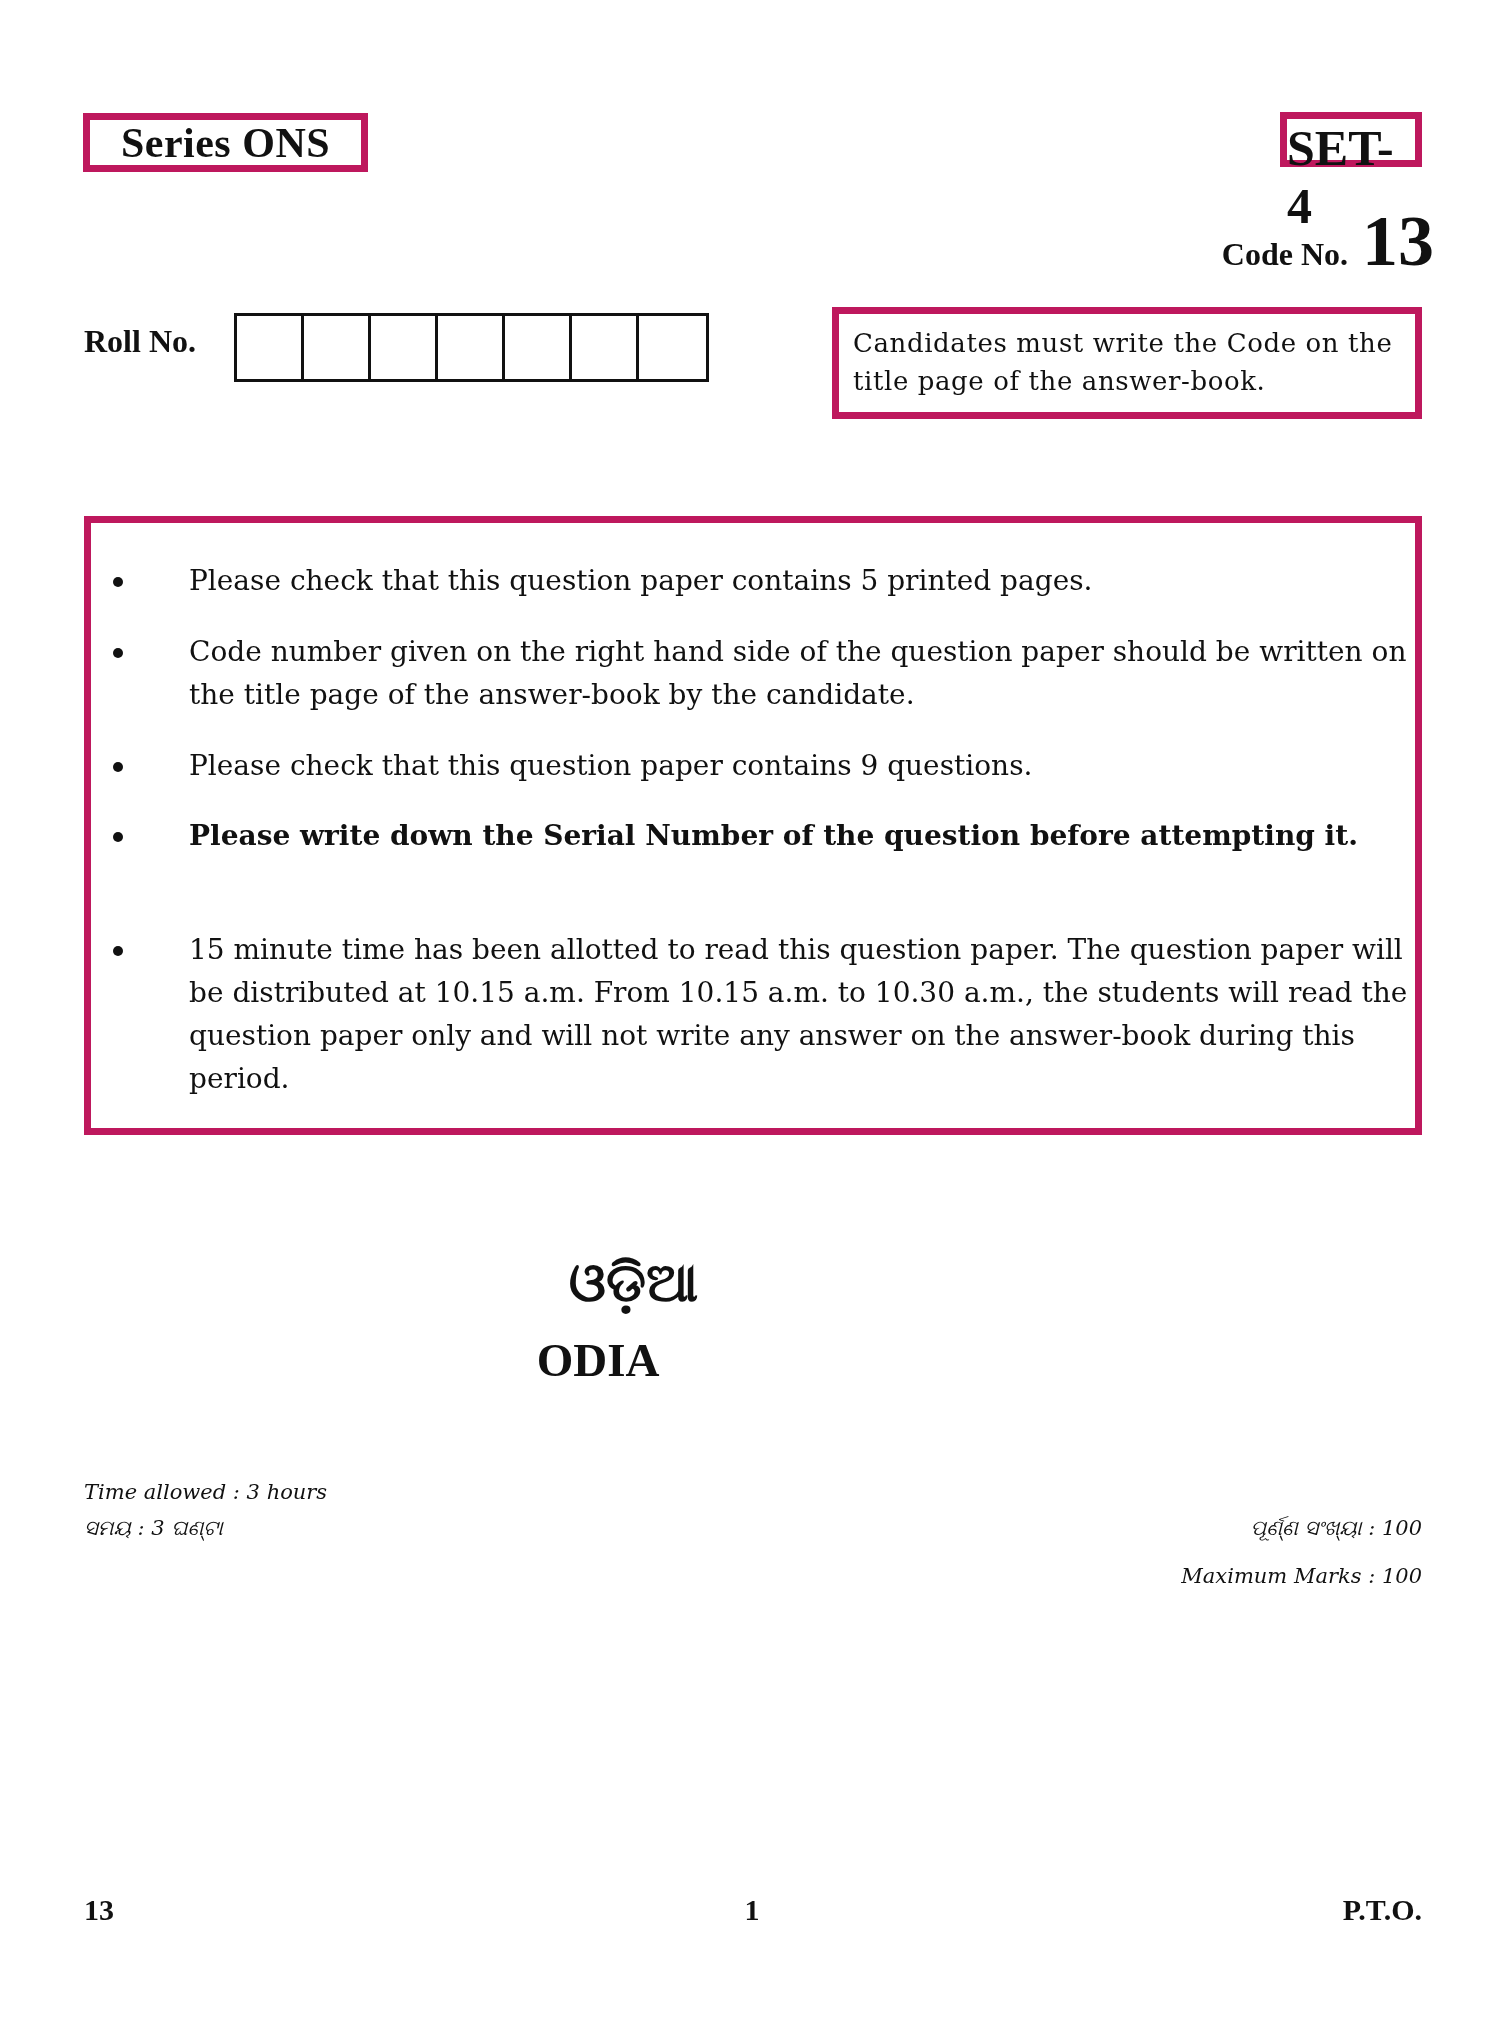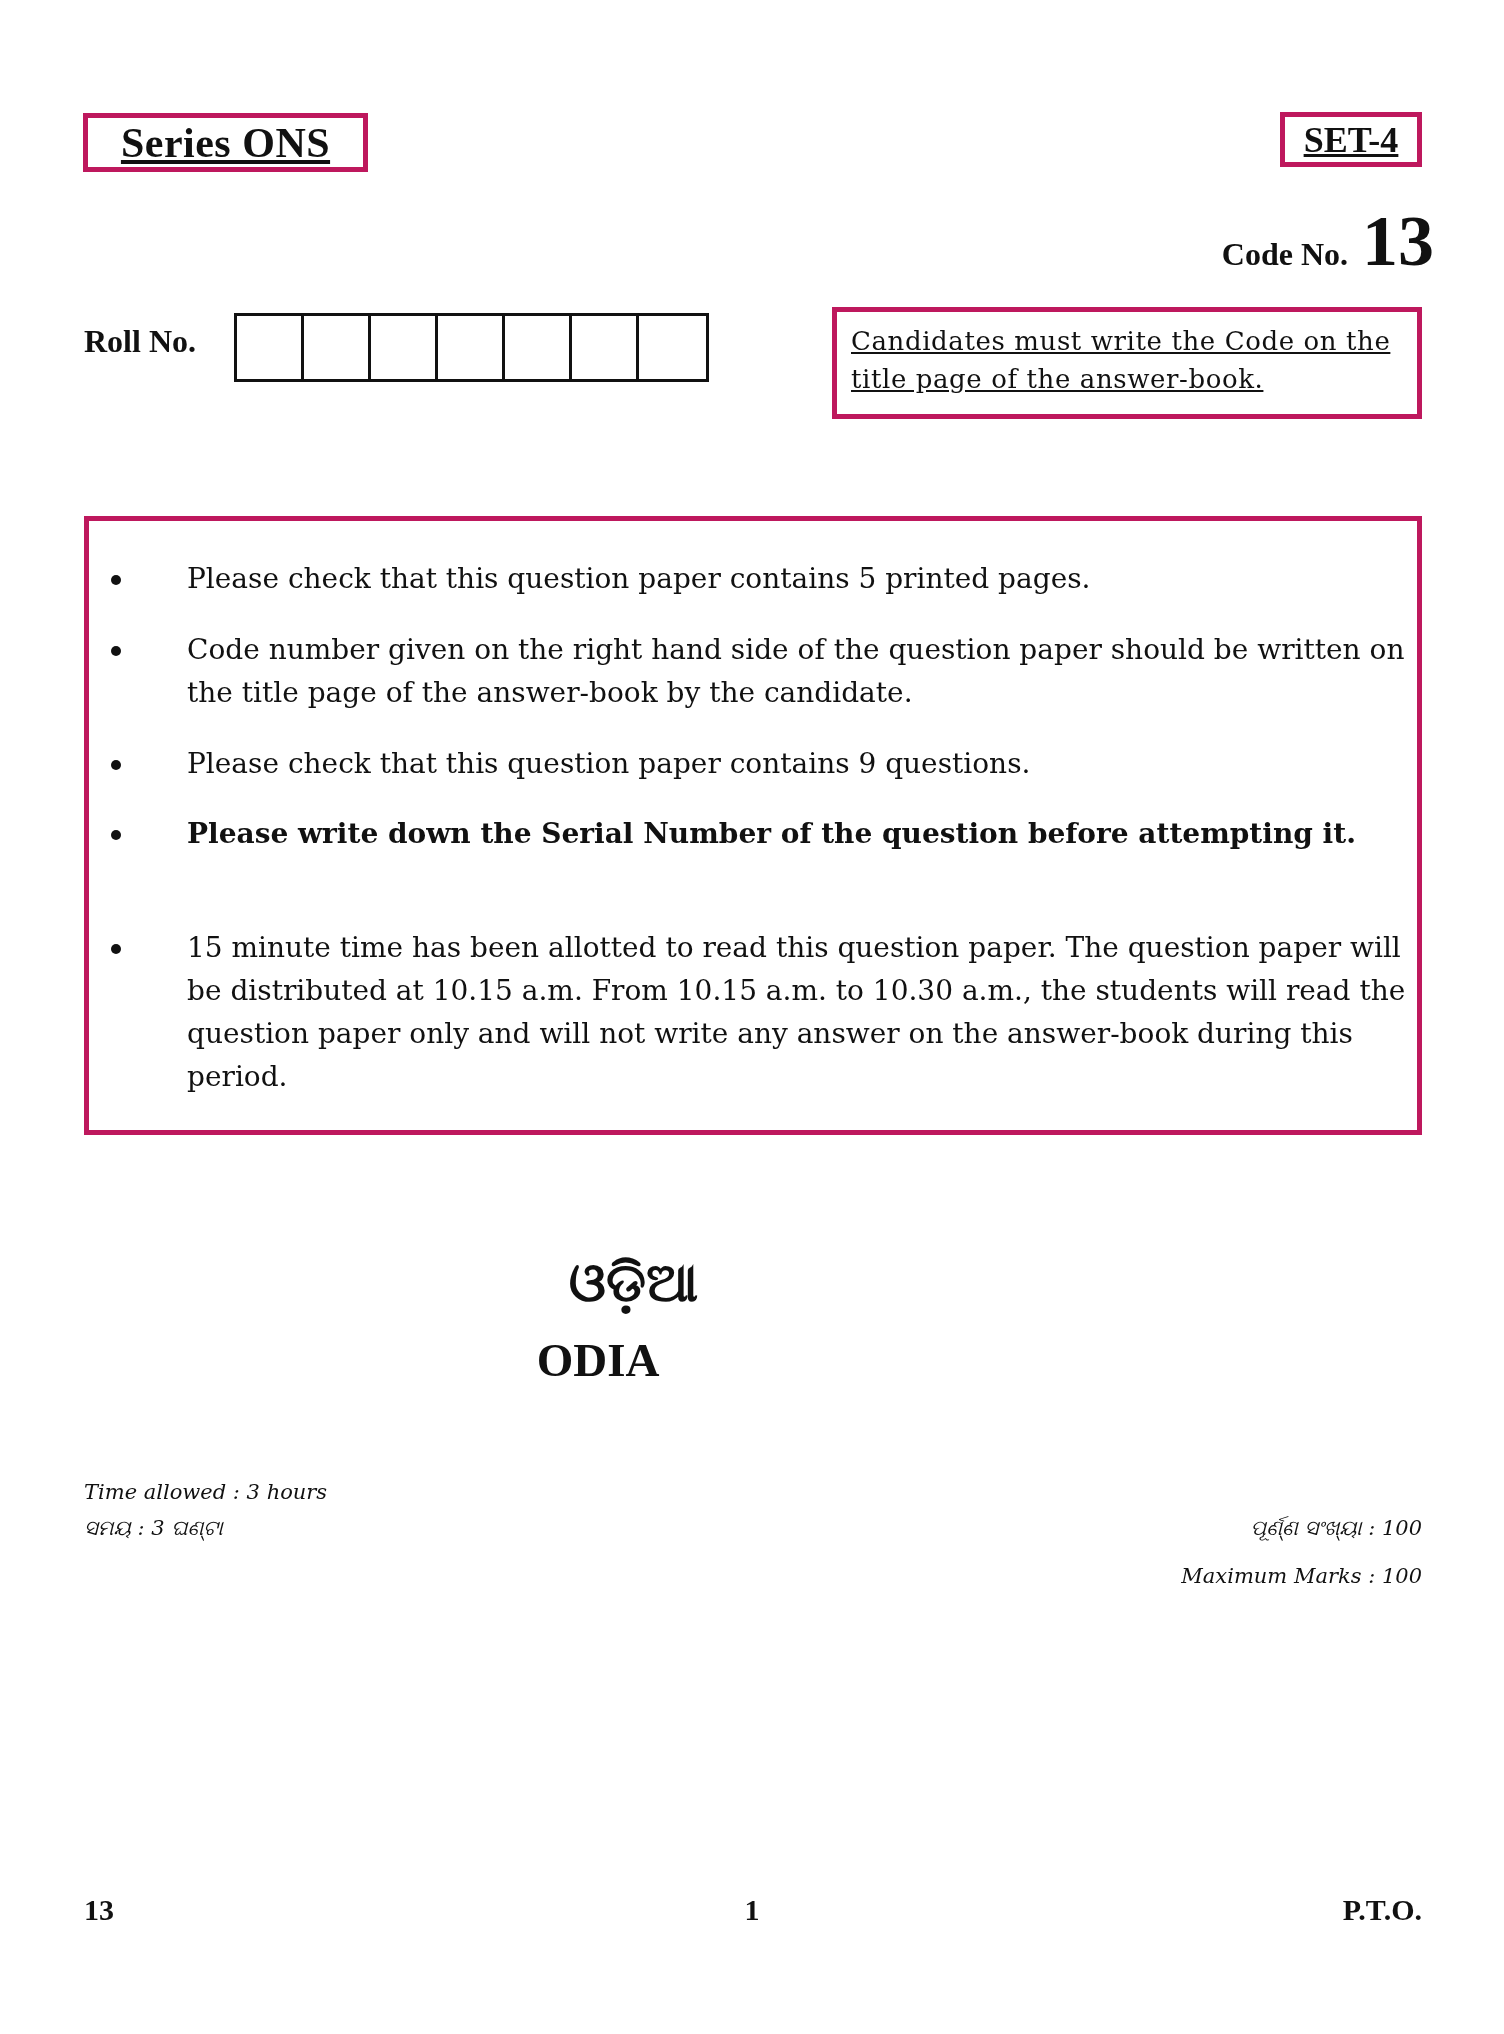--- a/index.html
+++ b/index.html
@@ -1,25 +1,25 @@
 <!DOCTYPE html>
 <html><head>
 <meta charset="utf-8">
 <style>
   html, body { margin:0; padding:0; background:#ffffff; }
   body { width:1504px; height:2034px; position:relative; overflow:hidden;
          font-family:"DejaVu Serif","Liberation Serif",serif; color:#111; }
   .abs { position:absolute; }
-  .boxed { border:5px solid #be185d; box-sizing:border-box;text-decoration:underline; }
+  .boxed { border:7px solid #be185d; box-sizing:border-box; }
   #series-box { left:83px; top:113px; width:285px; height:59px;
     font-family:"Liberation Serif",serif; font-weight:bold; font-size:42px;
     display:flex; align-items:center; justify-content:center; letter-spacing:0.5px; }
   #set-box { left:1280px; top:112px; width:142px; height:55px;
-    font-family:"Liberation Serif",serif; font-weight:bold; font-size:36px;
-    display:flex; align-items:center; justify-content:center; }
+    font-family:"Liberation Serif",serif; font-weight:bold; font-size:50px;
+    display:flex; justify-content:center; }
   #code-line { right:70px; top:205px; display:flex; align-items:baseline; gap:14px; }
   #code-label { font-family:"Liberation Serif",serif; font-weight:bold; font-size:32px; }
   #code-value { font-family:"Liberation Serif",serif; font-weight:bold; font-size:72px; line-height:1; }
   #roll-label { left:84px; top:323px; font-family:"Liberation Serif",serif; font-weight:bold; font-size:32px; }
   #roll-boxes { left:234px; top:313px; height:69px; display:flex; border:3px solid #111; box-sizing:border-box; }
   .roll-cell { width:67px; height:100%; border-right:3px solid #111; box-sizing:border-box; }
   .roll-cell:last-child { border-right:none; }
   #cand-box { left:832px; top:307px; width:590px; height:112px; padding:10px 14px;
     font-size:26px; line-height:38px; letter-spacing:0.6px; }
   #instr-box { left:84px; top:516px; width:1338px; height:619px; }

